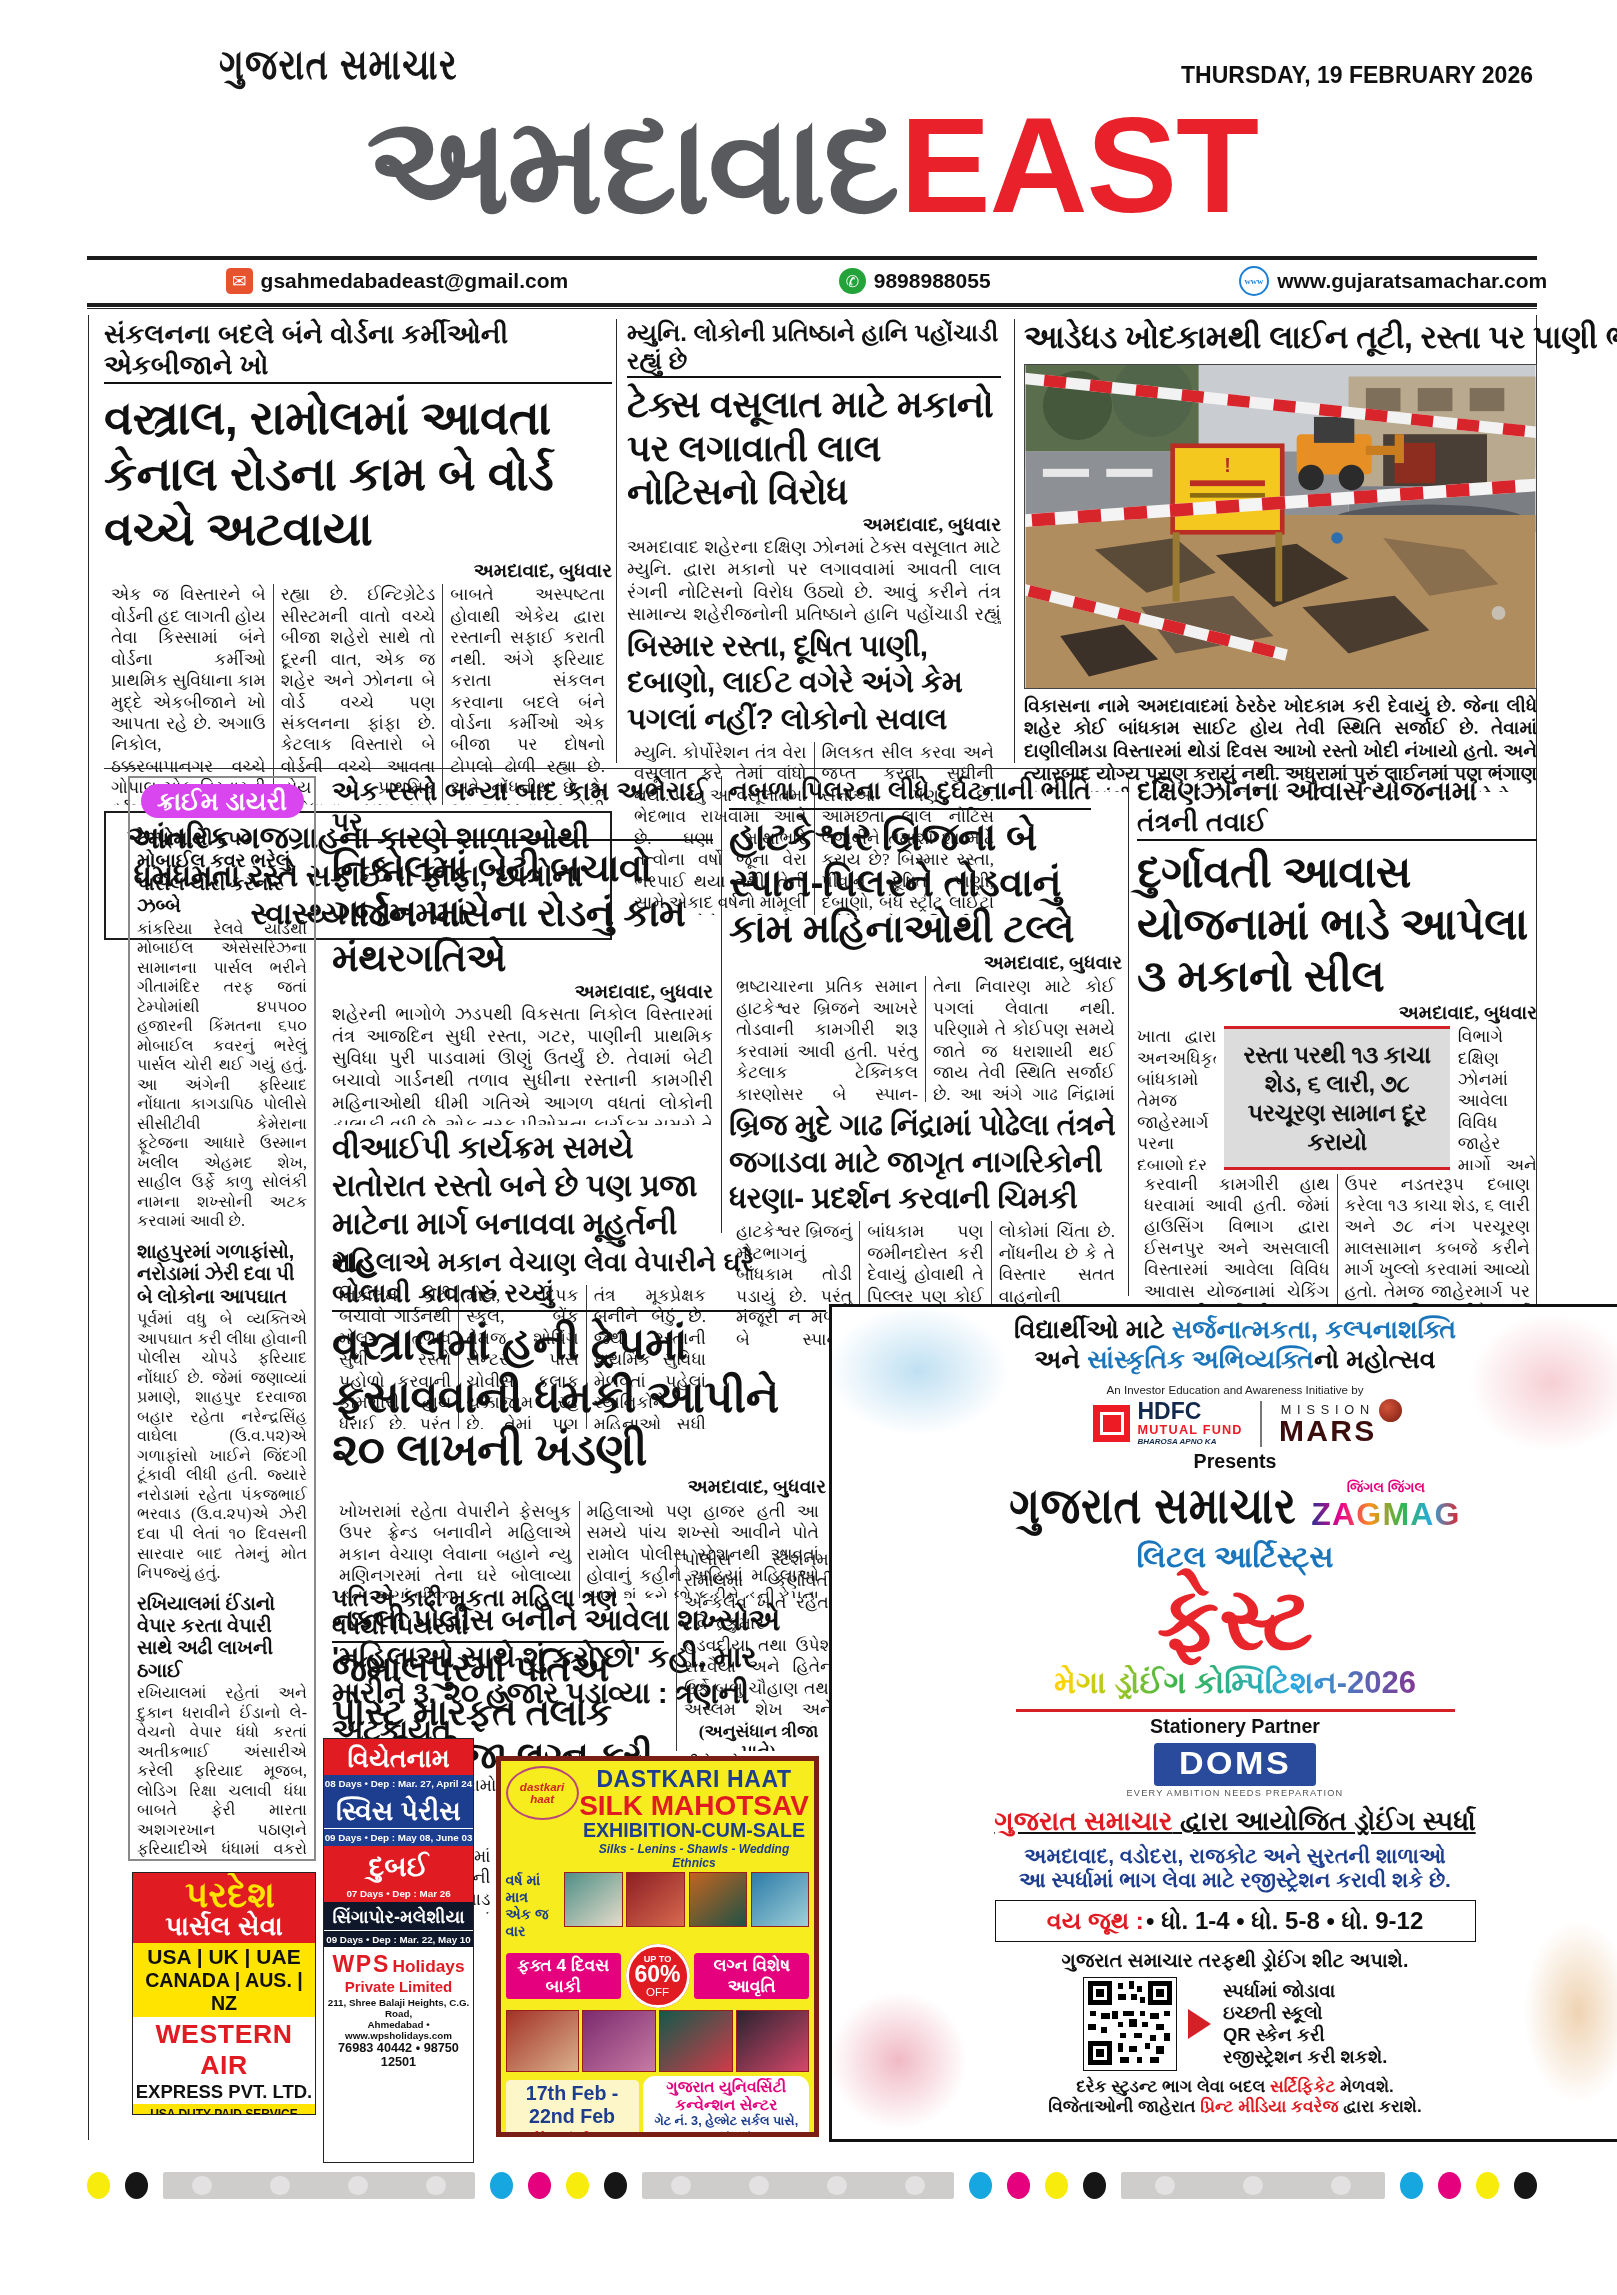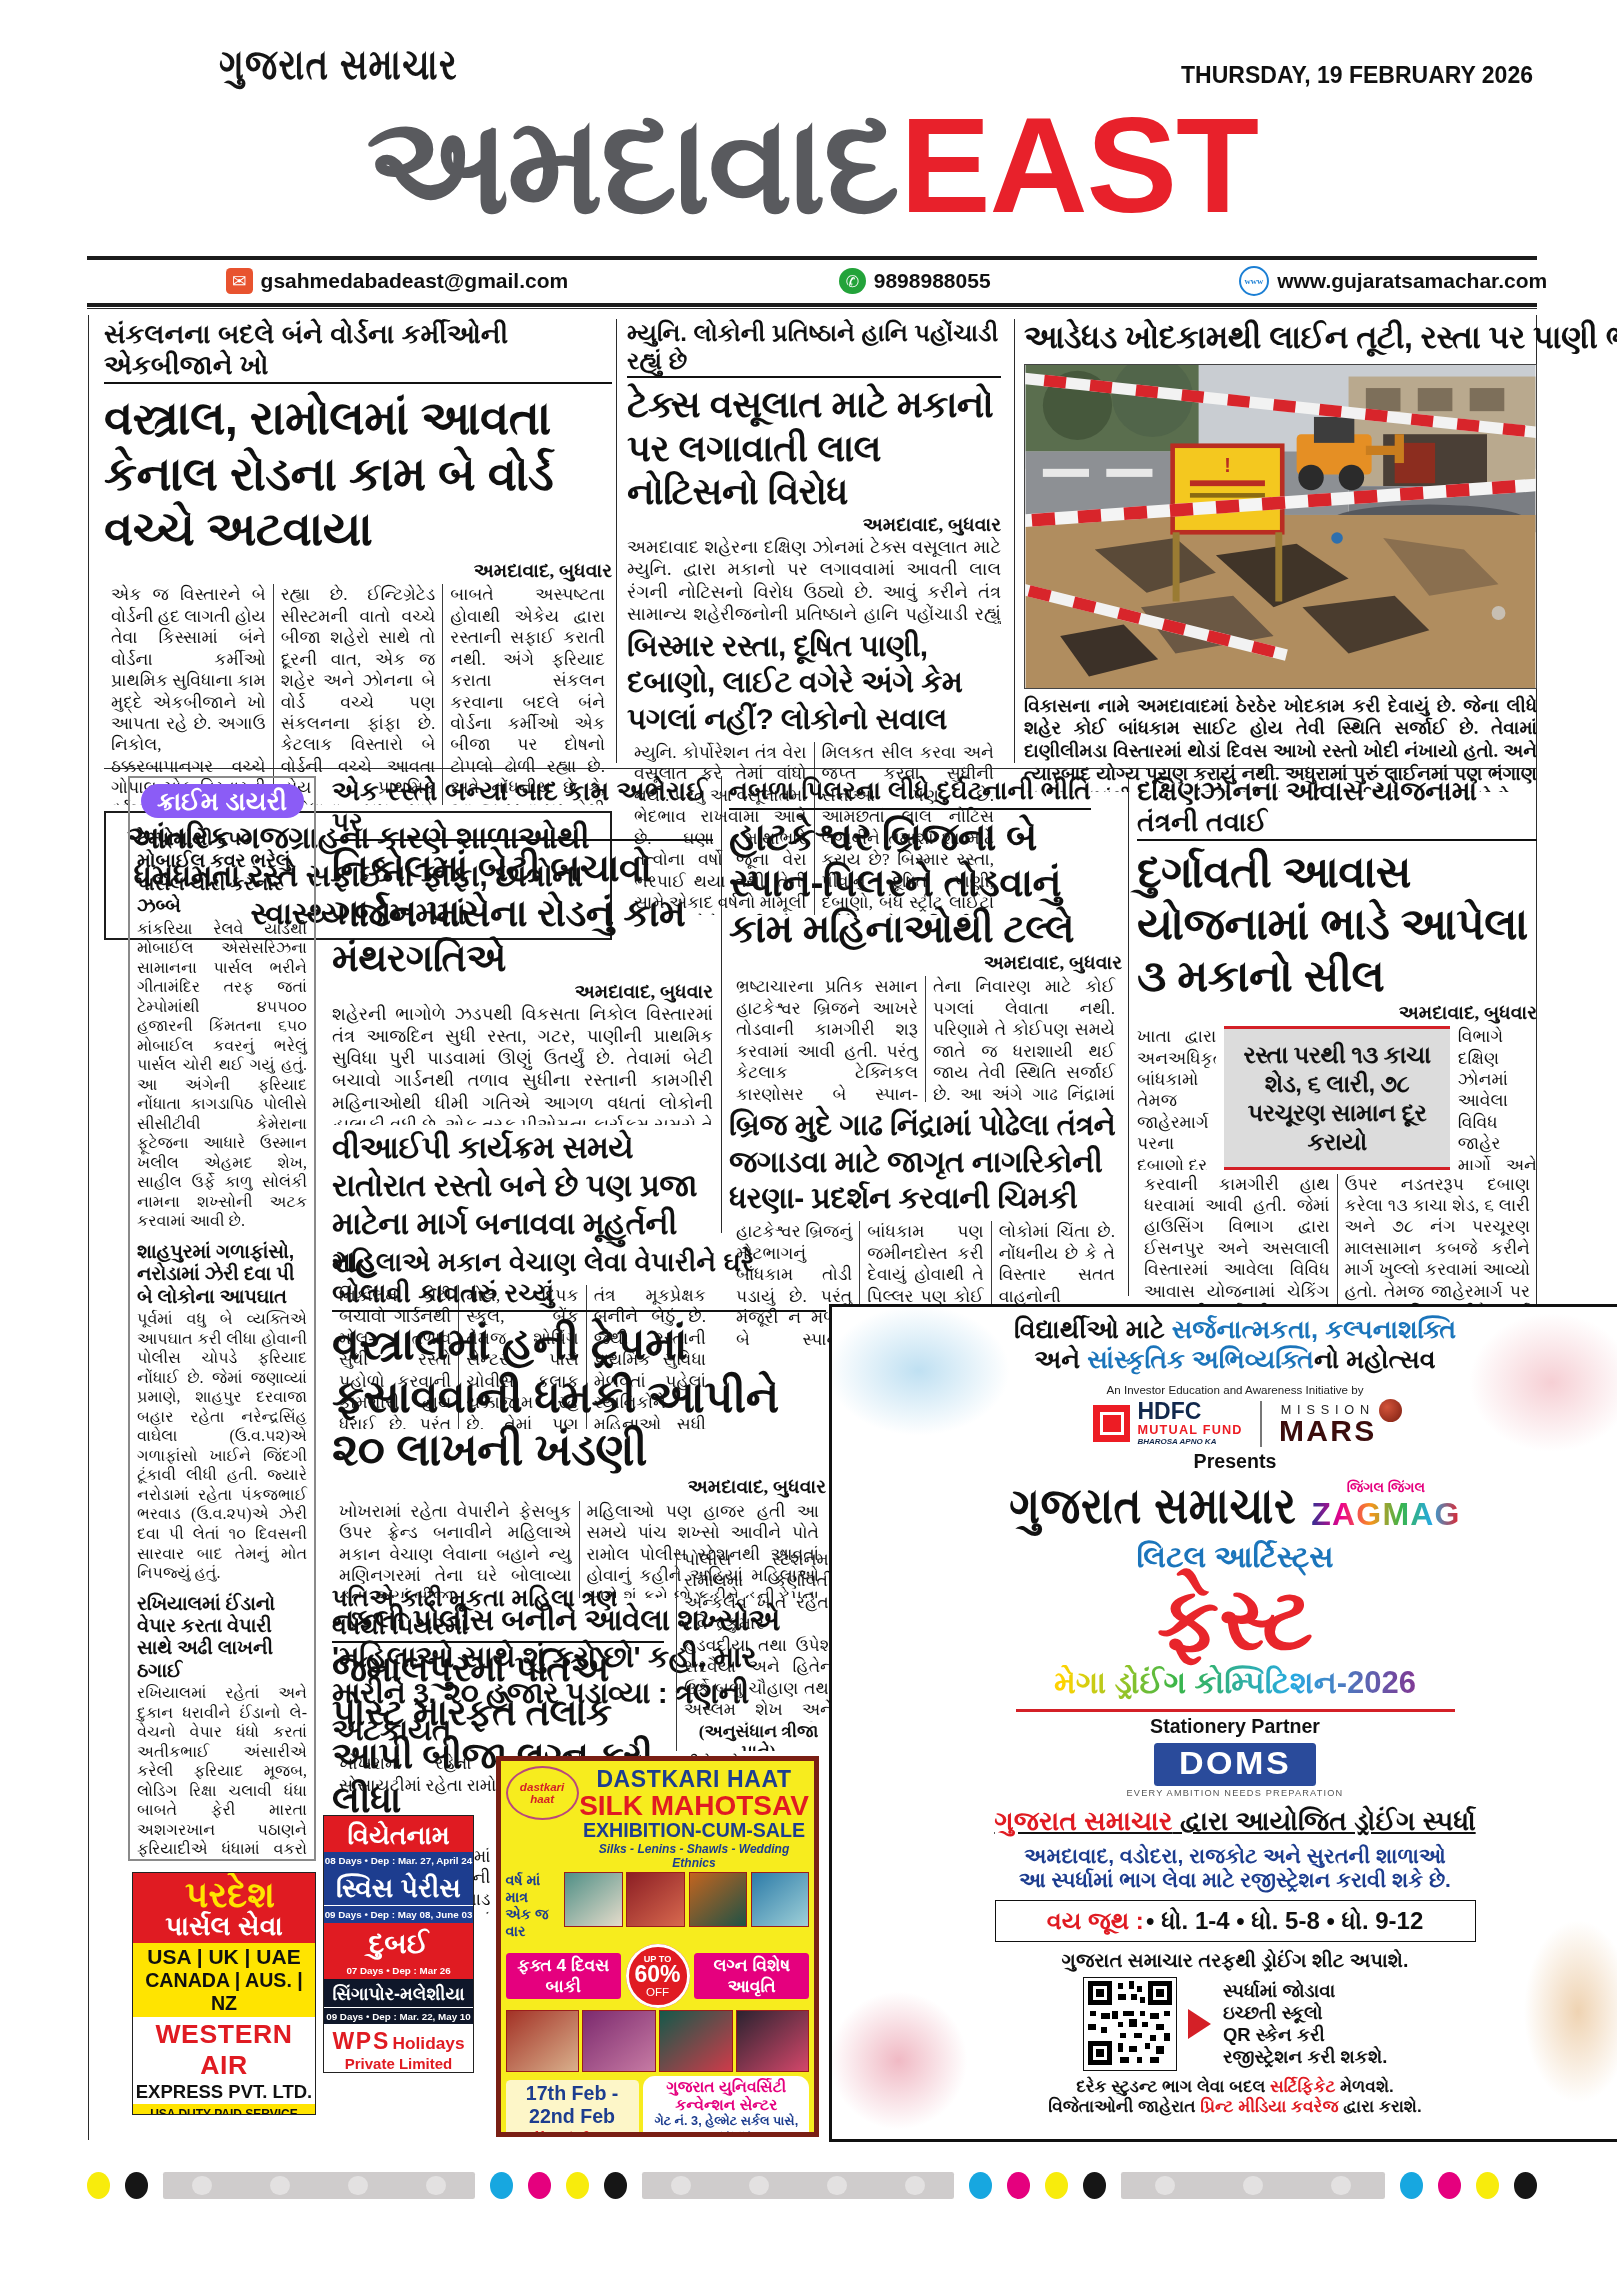--- a/index.html
+++ b/index.html
@@ -15,21 +15,21 @@
   .dateline{font-weight:bold;font-size:19px;text-align:right;}
   .body-txt{font-size:17.3px;line-height:1.24;text-align:justify;overflow:hidden;}
   .cols{display:flex;align-items:stretch;overflow:hidden;}
   .col{flex:1;padding:0 7px;text-align:justify;font-size:17.3px;line-height:1.24;overflow:hidden;}
   .col + .col{border-left:1.2px solid #3a3a3a;}
   .subhead{font-weight:bold;line-height:1.22;letter-spacing:-0.6px;}
   .vline{width:1.2px;background:#2b2b2b;}
   .hline{height:1.2px;background:#2b2b2b;}
   .thick{height:3.5px;background:#1c1c1c;}
   .boxed{border:2.3px solid #1c1c1c;padding:5.8px 9.2px;}
-  .pill{background:#8b5cf6;color:#fff;border-radius:23px;font-weight:bold;text-align:center;}
+  .pill{background:#d946ef;color:#fff;border-radius:23px;font-weight:bold;text-align:center;}
   .crime-head{font-weight:bold;font-size:19.6px;line-height:1.14;margin:9.2px 0 2.3px 0;letter-spacing:-0.3px;}
   .crime-body{font-size:16px;line-height:1.22;text-align:justify;}
   .contn{font-weight:bold;text-align:center;}
   .adlabel{color:#fff;font-weight:bold;text-align:center;}
   .grad-text{background:linear-gradient(90deg,#e8252b,#f7941d,#ffd400,#39b54a,#27aae1,#7a3f98,#ec008c,#c1272d);
              -webkit-background-clip:text;background-clip:text;color:transparent;}
   .zag{background:linear-gradient(90deg,#2e3192,#ec008c,#f7941d,#39b54a,#27aae1,#ed1c24);
        -webkit-background-clip:text;background-clip:text;color:transparent;}
   .dot{width:23px;height:26.6px;border-radius:50%;}
   .greybar{height:26.6px;background:#cfcccc;border-radius:2.3px;display:flex;align-items:center;justify-content:space-around;}
@@ -303,21 +303,21 @@
       <div class="b" style="font-size:19.6px;color:#101010;">CANADA | AUS. | NZ</div>
     </div>
     <div style="background:#fff;text-align:center;padding:1.2px 0;">
       <div class="b" style="font-size:26.6px;color:#e01b22;letter-spacing:0.6px;">WESTERN AIR</div>
       <div class="b" style="font-size:18.5px;color:#111;">EXPRESS PVT. LTD.</div>
     </div>
     <div class="b ctr" style="background:#ffe400;font-size:12px;padding:3.5px 0;color:#111;">USA DUTY PAID SERVICE AVAILABLE</div>
 
   </div>
 
-  <div class="abs sans" style="left:323px;top:1815px;width:151px;height:258px;border:1.7px solid #222;box-sizing:border-box;overflow:hidden;">
+  <div class="abs sans" style="left:323px;top:1738px;width:151px;height:425px;border:1.7px solid #222;box-sizing:border-box;overflow:hidden;">
     <div style="background:#e01b22;">
       <div class="adlabel" style="font-size:25.4px;padding:4.6px 0 1.2px 0;">વિયેતનામ</div>
       <div class="adlabel" style="background:#1d3d8f;font-size:9.8px;padding:2.9px 0;">08 Days  •  Dep : Mar. 27, April 24</div>
     </div>
     <div style="background:#1d3d8f;">
       <div class="adlabel" style="font-size:26.6px;padding:4.6px 0 1.2px 0;">સ્વિસ પેરીસ</div>
       <div class="adlabel" style="font-size:9.8px;padding:2.9px 0;border-top:1.2px solid #fff;">09 Days  •  Dep : May 08, June 03</div>
     </div>
     <div style="background:#e01b22;">
       <div class="adlabel" style="font-size:28px;padding:4.6px 0 1.2px 0;">દુબઈ</div>

